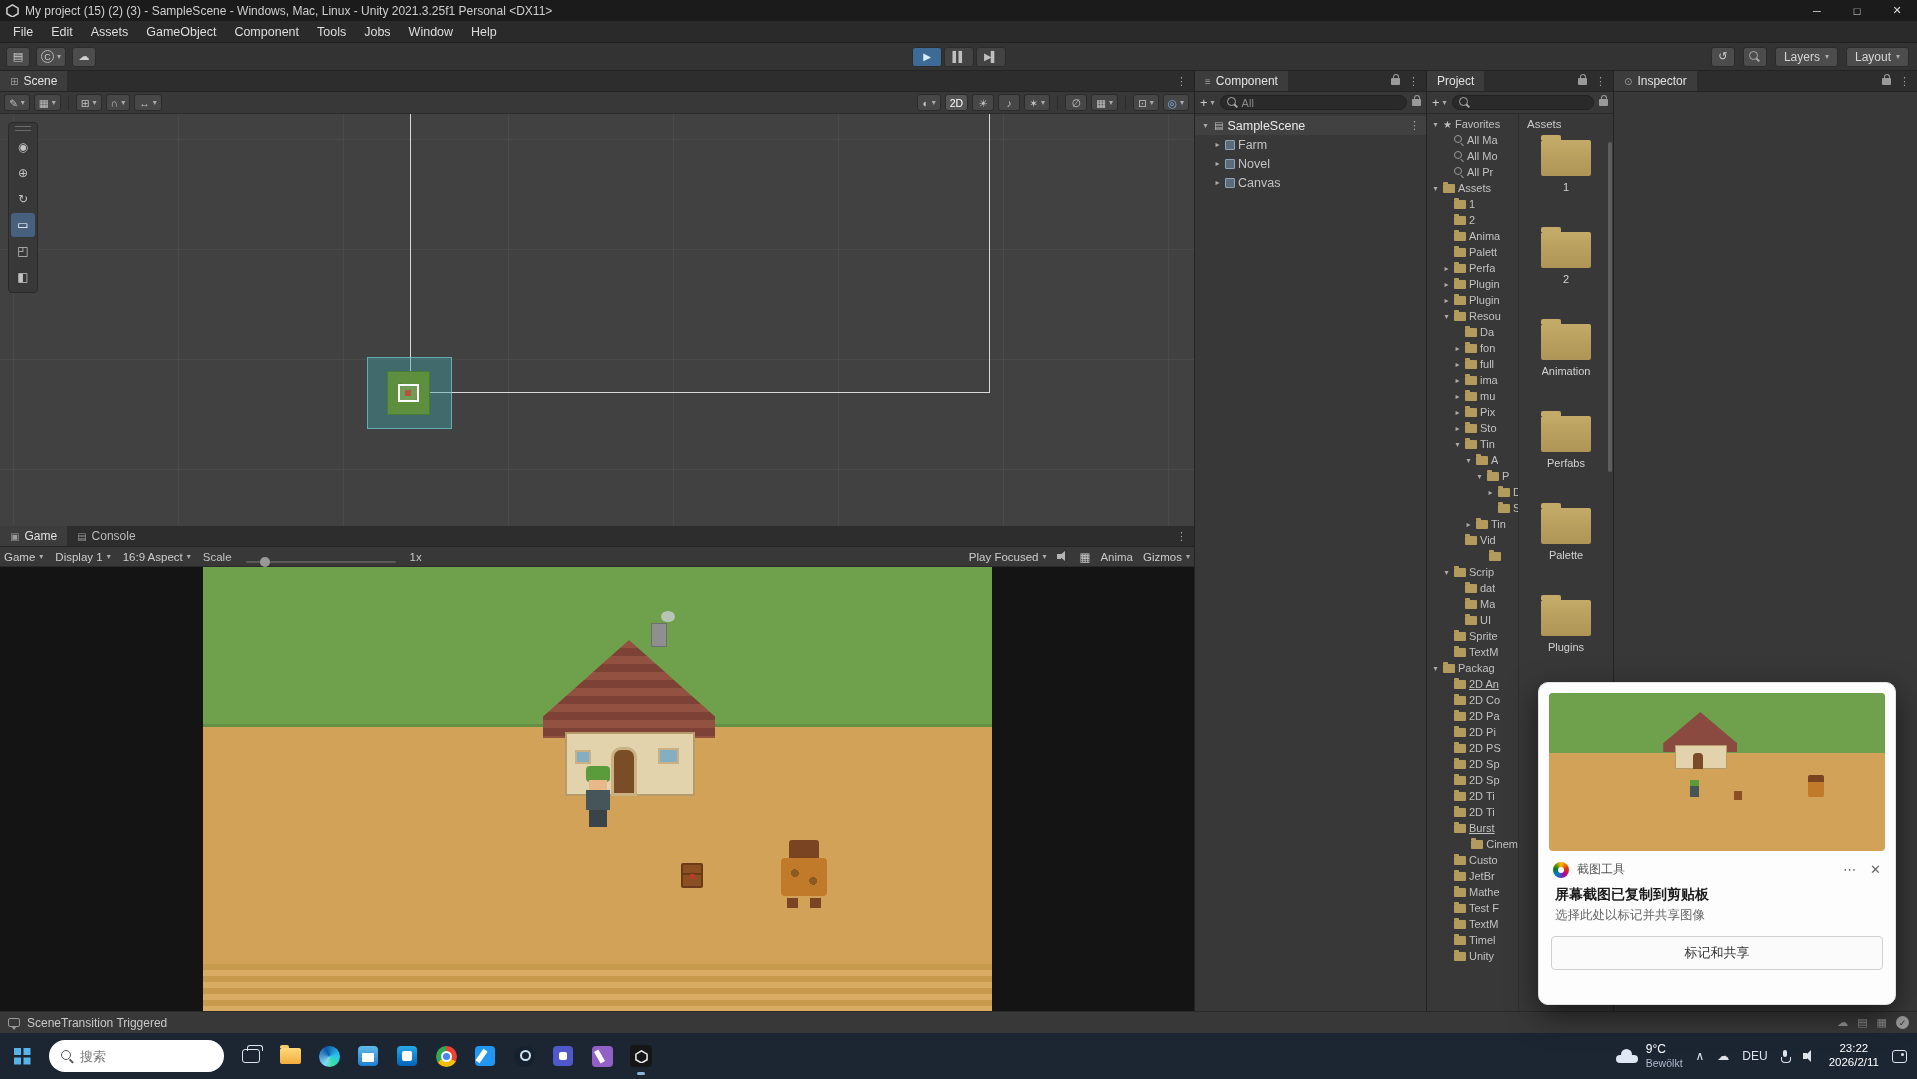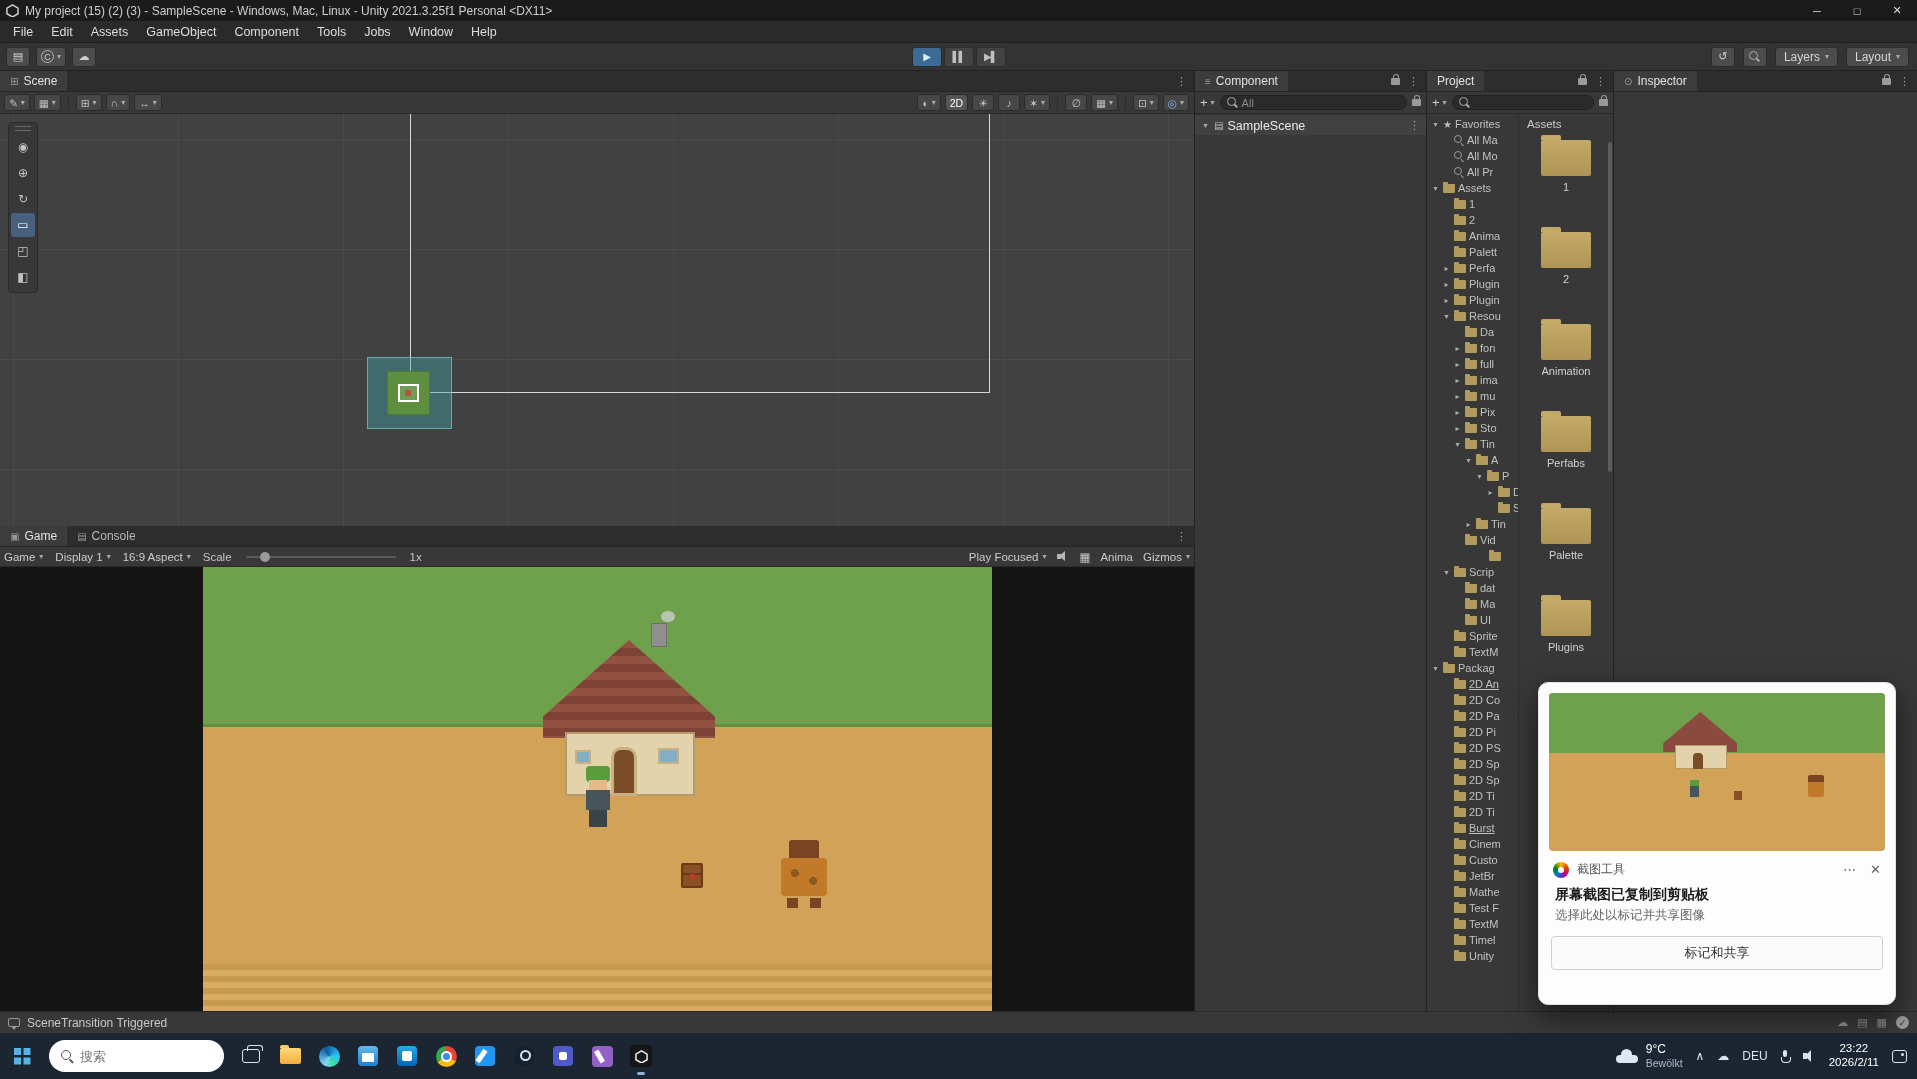--- a/index.html
+++ b/index.html
@@ -71,21 +71,21 @@
   #toolstrip .grip{width:16px;height:5px;border-top:1px solid #6a6a6a;border-bottom:1px solid #6a6a6a;margin-bottom:2px}
   .tool{width:24px;height:24px;border-radius:3px;display:flex;align-items:center;justify-content:center;color:#c3c3c3;font-size:12px}
   .tool.sel{background:#46607e;color:#fff}
 
   
   #gamepanel{height:485px;display:flex;flex-direction:column;flex:none}
   #gamecontrols{height:20px;background:#383838;border-bottom:1px solid #2a2a2a;position:relative;font-size:11.5px;flex:none}
   .gc-left{position:absolute;left:4px;top:0;height:100%;display:flex;align-items:center;gap:12px}
   .gc-right{position:absolute;right:4px;top:0;height:100%;display:flex;align-items:center;gap:10px}
   .flatdd{display:flex;align-items:center;gap:4px;color:#cdcdcd}
-  .slider-group{display:flex;align-items:center;gap:14px}
+  .slider-group{display:flex;align-items:flex-end;gap:14px}
   .slider-track{position:relative;width:150px;height:2px;background:#5a5a5a;border-radius:1px}
   .slider-knob{position:absolute;left:14px;top:-4px;width:10px;height:10px;border-radius:50%;background:#999}
   .spk-g{position:relative;width:13px;height:11px;display:inline-block}
   .spk-g::before{content:"";position:absolute;left:0;top:3px;width:4px;height:5px;background:#b5b5b5}
   .spk-g::after{content:"";position:absolute;left:2px;top:0;border-top:5.5px solid transparent;border-bottom:5.5px solid transparent;border-right:6px solid #b5b5b5}
   #gameviewport{flex:1;position:relative;background:#141414;overflow:hidden}
   #gamecontent{position:absolute;left:203px;top:0;width:789px;height:444px;background:#d2a259;overflow:hidden}
   #grass{position:absolute;left:0;top:0;width:100%;height:160px;background:#6fa14c;border-bottom:3px solid #628f41}
   #tilled{position:absolute;left:0;top:397px;width:100%;height:47px;background:repeating-linear-gradient(180deg,#c89a4e 0 6px,#d8ac63 6px 12px)}
   
@@ -475,20 +475,40 @@
           </span>
         <span class="lockico"></span>
       </div>
       <div id="hiertree">
         <div class="scene-row arrow-down">
           <span class="arr"></span>
           <span style="font-size:10px;color:#bdbdbd">▤</span>
           <span>SampleScene</span>
           <span class="dots">⋮</span>
         </div>
+        <div>
+
+            <div class="trow arrow-right ic-cube">
+              <span class="arr"></span>
+              <span class="tico"></span>
+              <span class="tlabel">Farm</span>
+            </div>
+
+            <div class="trow arrow-right ic-cube">
+              <span class="arr"></span>
+              <span class="tico"></span>
+              <span class="tlabel">Novel</span>
+            </div>
+
+            <div class="trow arrow-right ic-cube">
+              <span class="arr"></span>
+              <span class="tico"></span>
+              <span class="tlabel">Canvas</span>
+            </div>
+          </div>
       </div>
     </div>
 
     <div id="project">
       <div class="tabbar">
         <div class="tab active">
             <span>Project</span>
           </div>
         <div class="tab-right">
           <span class="lockico"></span>
@@ -771,21 +791,21 @@
               <span class="tico"></span>
               <span class="tlabel">2D Ti</span>
             </div>
 
             <div class="trow ic-folder" style="padding-left: 15px; text-decoration: underline;">
               <span class="arr"></span>
               <span class="tico"></span>
               <span class="tlabel">Burst</span>
             </div>
 
-            <div class="trow ic-folder" style="padding-left: 15px;">
+            <div class="trow ic-folder" style="padding-left: 15px; justify-content: flex-end;">
               <span class="arr"></span>
               <span class="tico"></span>
               <span class="tlabel">Cinem</span>
             </div>
 
             <div class="trow ic-folder" style="padding-left: 15px;">
               <span class="arr"></span>
               <span class="tico"></span>
               <span class="tlabel">Custo</span>
             </div>

